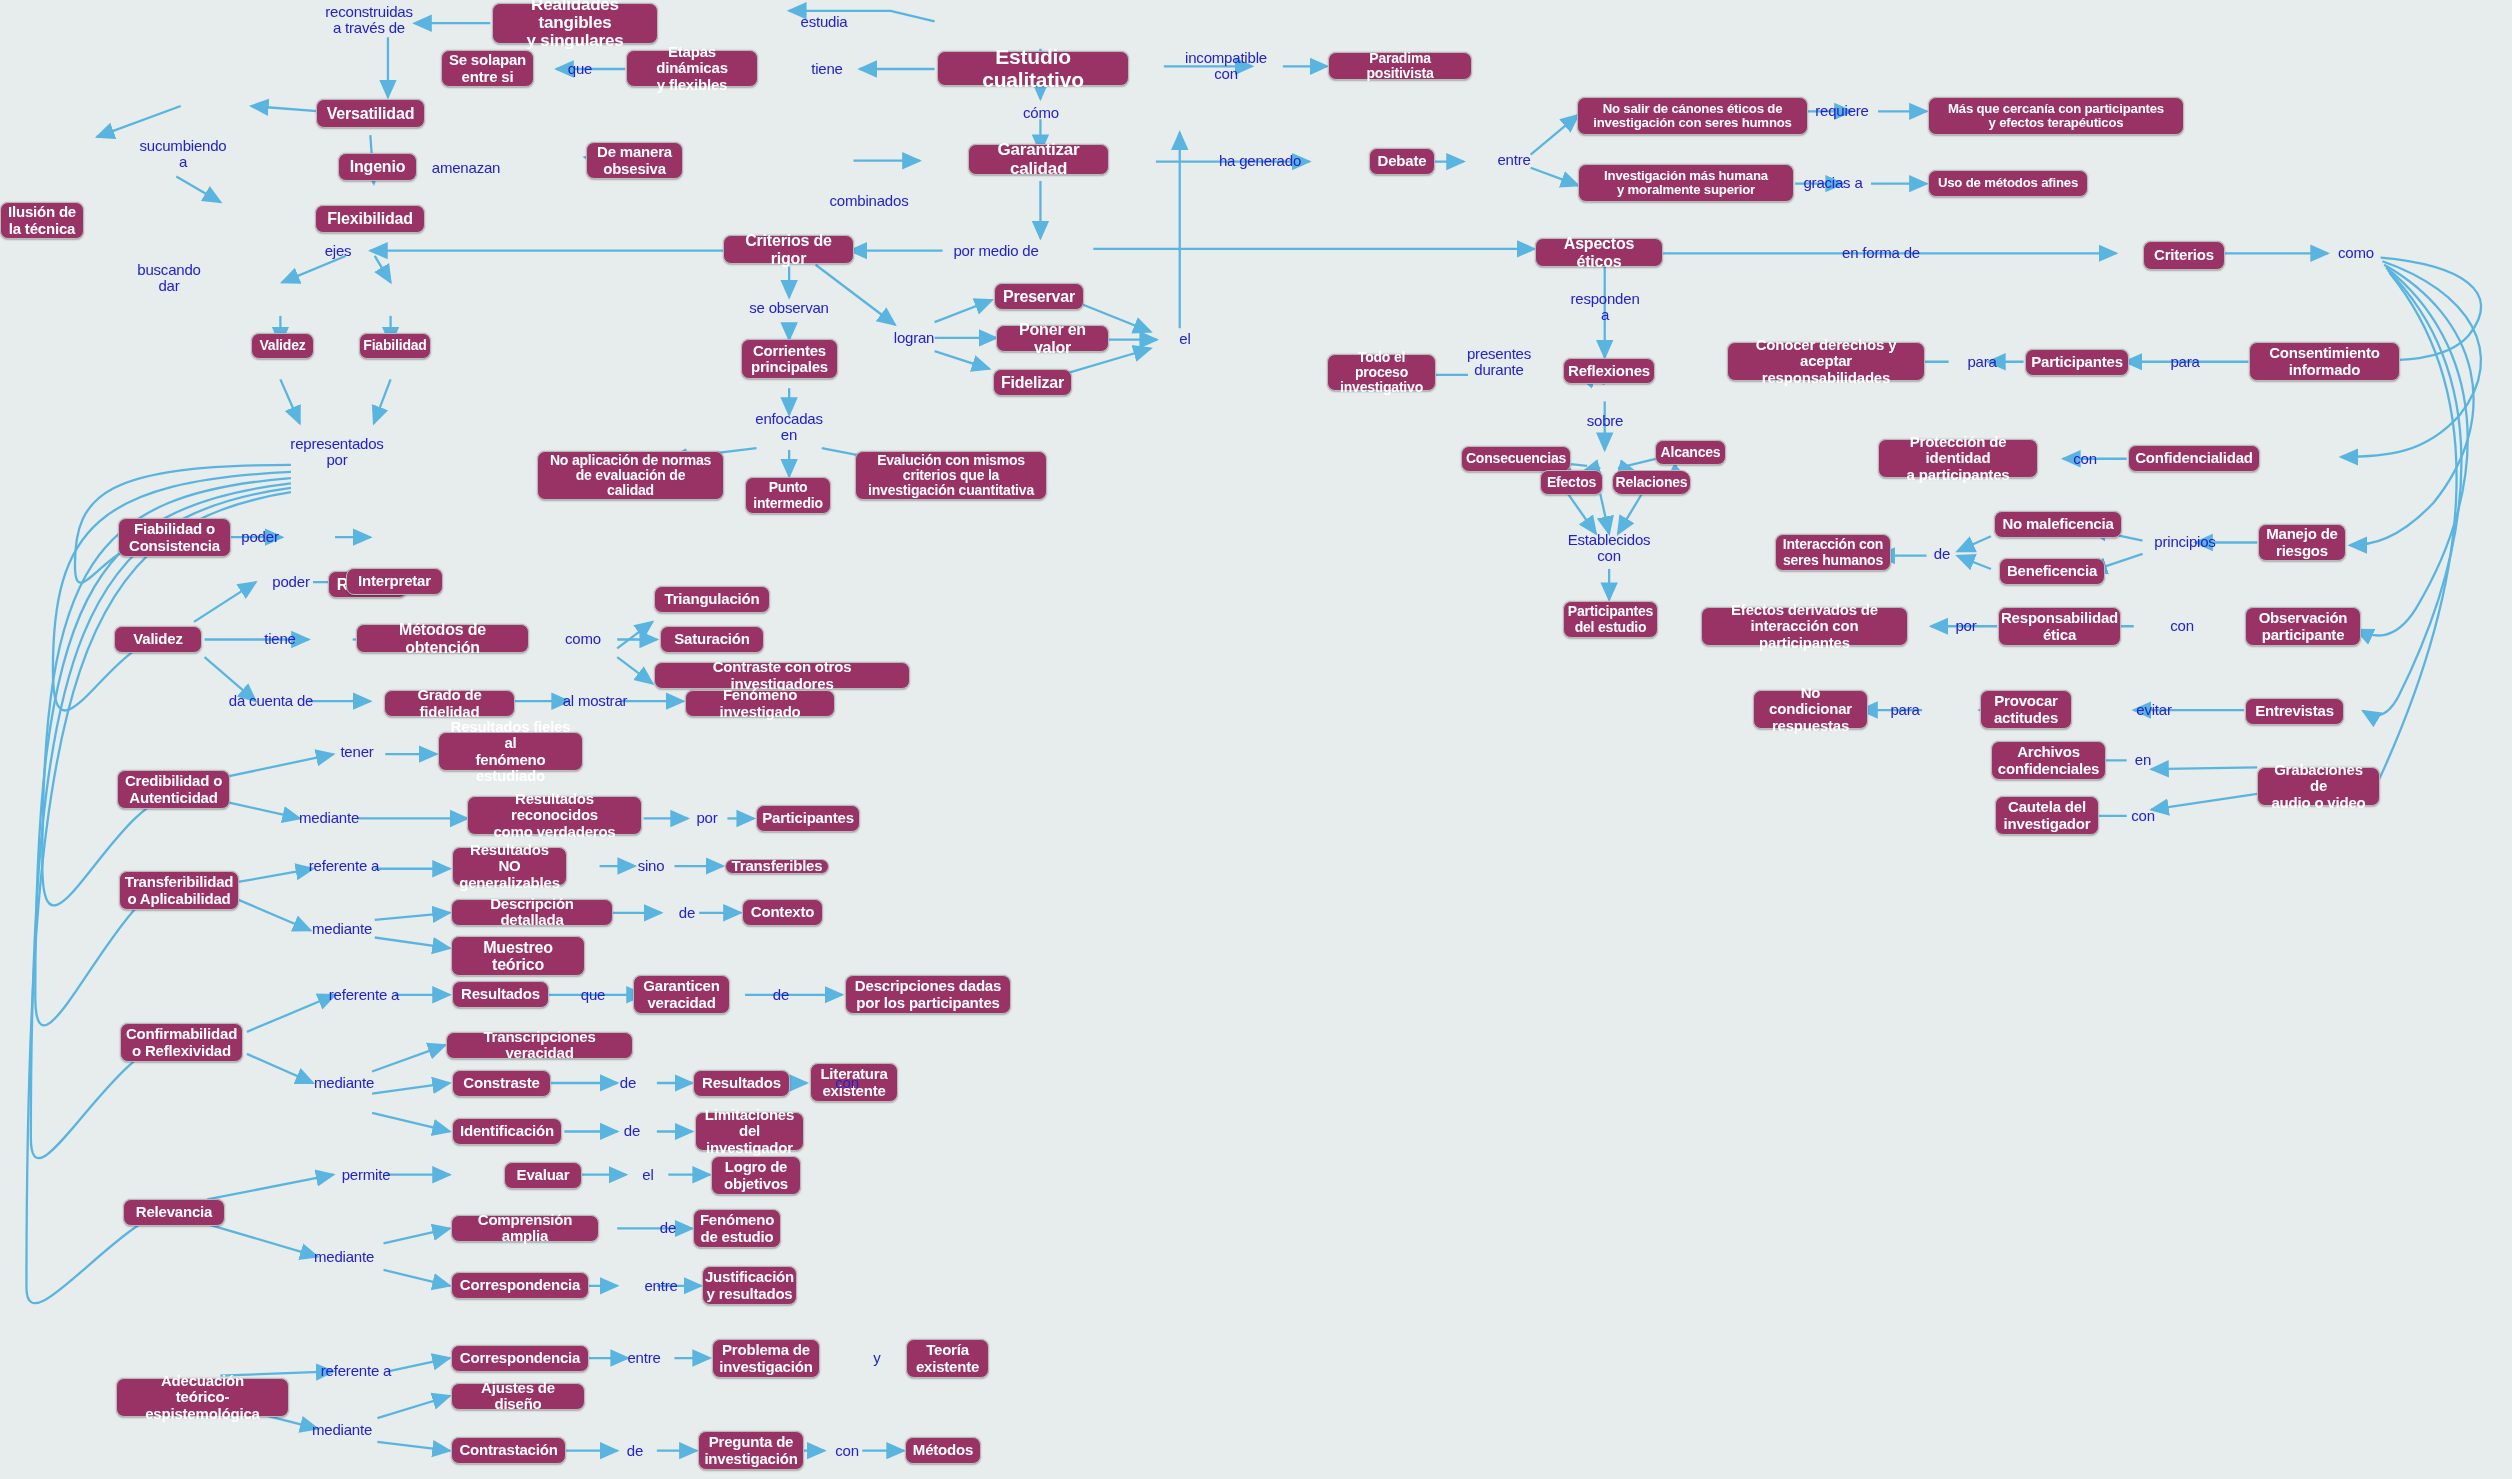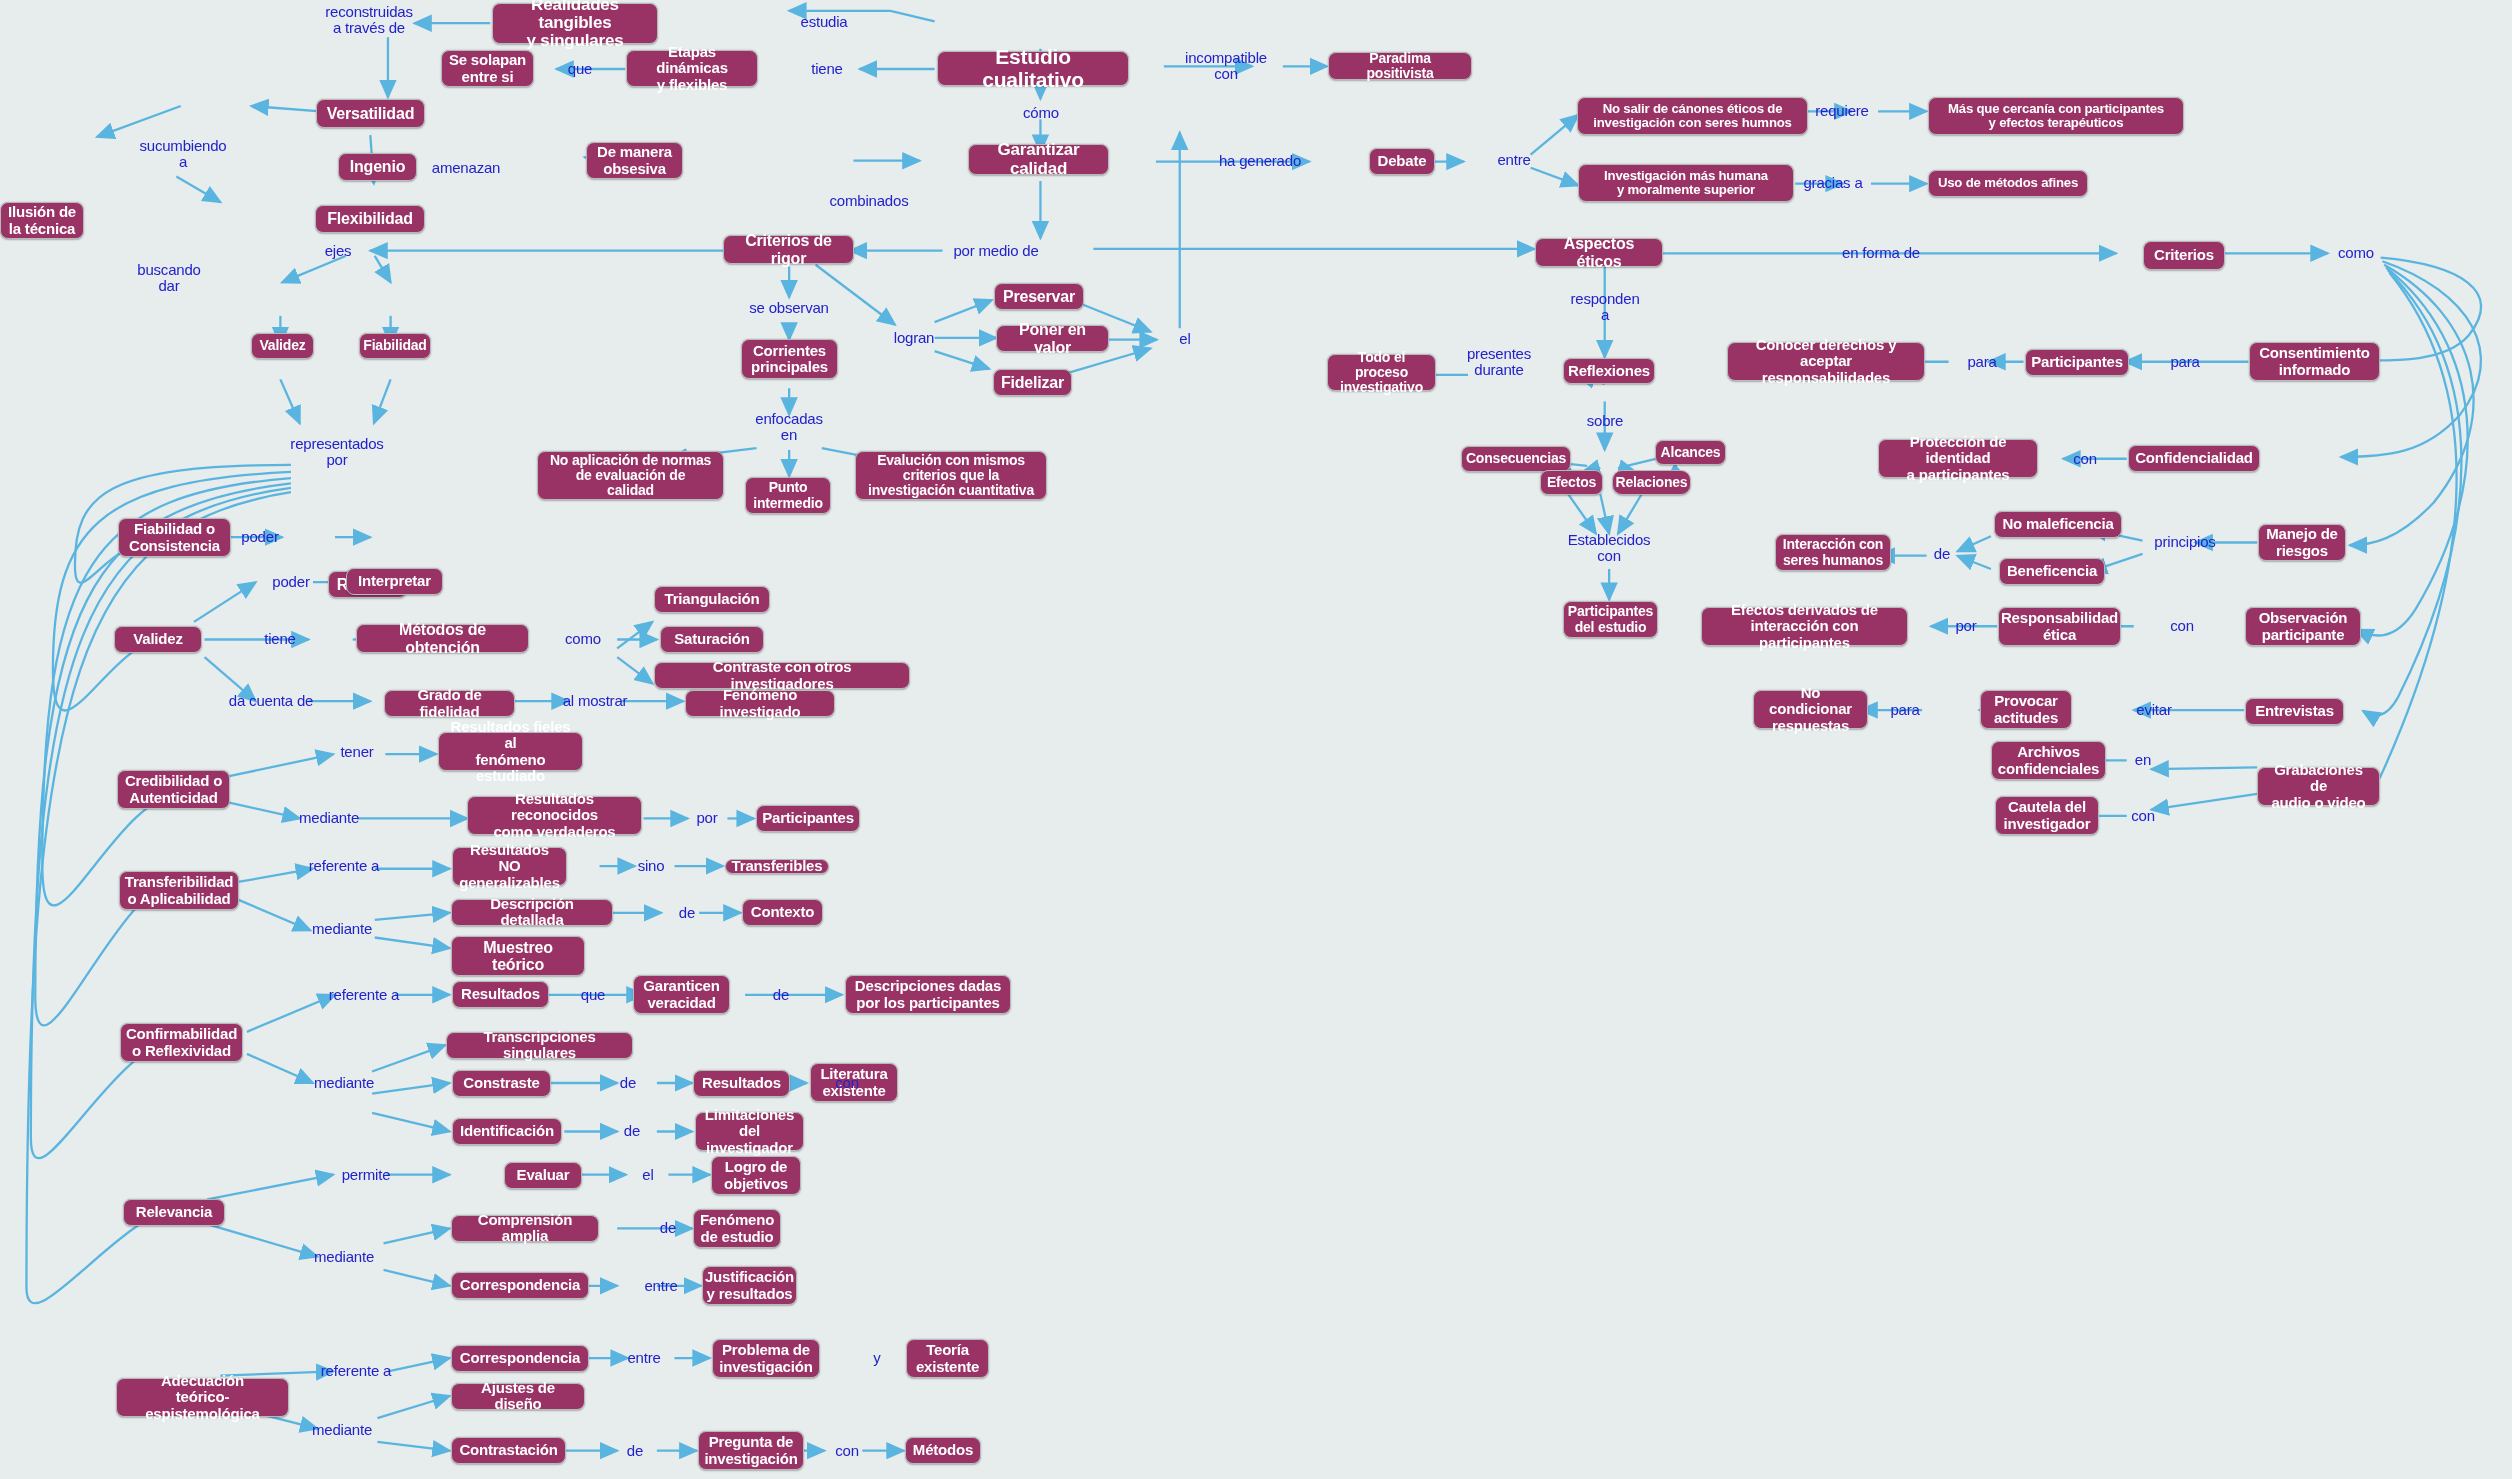--- a/index.html
+++ b/index.html
@@ -284,21 +284,21 @@
 <div class="node" style="left:1563px;top:358px;width:92px;height:25.6px;font-size:15px;">Reflexiones</div>
 <div class="node" style="left:1461px;top:446px;width:110px;height:25.6px;font-size:14px;">Consecuencias</div>
 <div class="node" style="left:1540px;top:470px;width:63px;height:25px;font-size:14px;">Efectos</div>
 <div class="node" style="left:1612px;top:470px;width:79px;height:25px;font-size:14px;border-radius:10px;">Relaciones</div>
 <div class="node" style="left:1655px;top:440px;width:71px;height:25px;font-size:14px;">Alcances</div>
 <div class="node" style="left:1563px;top:601px;width:95px;height:37px;font-size:14px;">Participantes
 del estudio</div>
 <div class="node" style="left:1727px;top:342px;width:198px;height:39px;font-size:15px;">Conocer derechos y
 aceptar responsabilidades</div>
 <div class="node" style="left:2025px;top:349px;width:104px;height:26.5px;font-size:15px;">Participantes</div>
-<div class="node" style="left:2249px;top:342px;width:131px;height:39px;font-size:15px;">Consentimiento
+<div class="node" style="left:2249px;top:342px;width:151px;height:39px;font-size:15px;">Consentimiento
 informado</div>
 <div class="node" style="left:1878px;top:439px;width:160px;height:39px;font-size:15px;">Protección de identidad
 a participantes</div>
 <div class="node" style="left:2128px;top:445px;width:132px;height:26.5px;font-size:15px;">Confidencialidad</div>
 <div class="node" style="left:1775px;top:534px;width:116px;height:37px;font-size:14px;">Interacción con
 seres humanos</div>
 <div class="node" style="left:1994px;top:511px;width:128px;height:26.5px;font-size:15px;">No maleficencia</div>
 <div class="node" style="left:1999px;top:558px;width:106px;height:26.5px;font-size:15px;">Beneficencia</div>
 <div class="node" style="left:2258px;top:524px;width:88px;height:37px;font-size:15px;">Manejo de
 riesgos</div>
@@ -346,21 +346,21 @@
 <div class="node" style="left:451px;top:899px;width:162px;height:26.5px;font-size:15px;">Descripción detallada</div>
 <div class="node" style="left:742px;top:899px;width:81px;height:26.5px;font-size:15px;">Contexto</div>
 <div class="node" style="left:451px;top:936px;width:134px;height:40px;font-size:16px;">Muestreo teórico</div>
 <div class="node" style="left:120px;top:1023px;width:123px;height:39px;font-size:15px;">Confirmabilidad
 o Reflexividad</div>
 <div class="node" style="left:452px;top:981px;width:97px;height:26.5px;font-size:15px;">Resultados</div>
 <div class="node" style="left:633px;top:975px;width:97px;height:39px;font-size:15px;">Garanticen
 veracidad</div>
 <div class="node" style="left:845px;top:975px;width:166px;height:39px;font-size:15px;">Descripciones dadas
 por los participantes</div>
-<div class="node" style="left:446px;top:1032px;width:187px;height:26.5px;font-size:15px;">Transcripciones singulares</div>
+<div class="node" style="left:446px;top:1032px;width:187px;height:26.5px;font-size:15px;">Transcripciones veracidad</div>
 <div class="node" style="left:452px;top:1070px;width:99px;height:26.5px;font-size:15px;">Constraste</div>
 <div class="node" style="left:693px;top:1070px;width:97px;height:26.5px;font-size:15px;">Resultados</div>
 <div class="node" style="left:810px;top:1063px;width:88px;height:39px;font-size:15px;">Literatura
 existente</div>
 <div class="node" style="left:452px;top:1118px;width:110px;height:26.5px;font-size:15px;">Identificación</div>
 <div class="node" style="left:695px;top:1112px;width:109px;height:39px;font-size:15px;">Limitaciones
 del investigador</div>
 <div class="node" style="left:123px;top:1199px;width:102px;height:26.5px;font-size:15px;">Relevancia</div>
 <div class="node" style="left:504px;top:1162px;width:78px;height:26.5px;font-size:15px;">Evaluar</div>
 <div class="node" style="left:711px;top:1156px;width:90px;height:39px;font-size:15px;">Logro de

